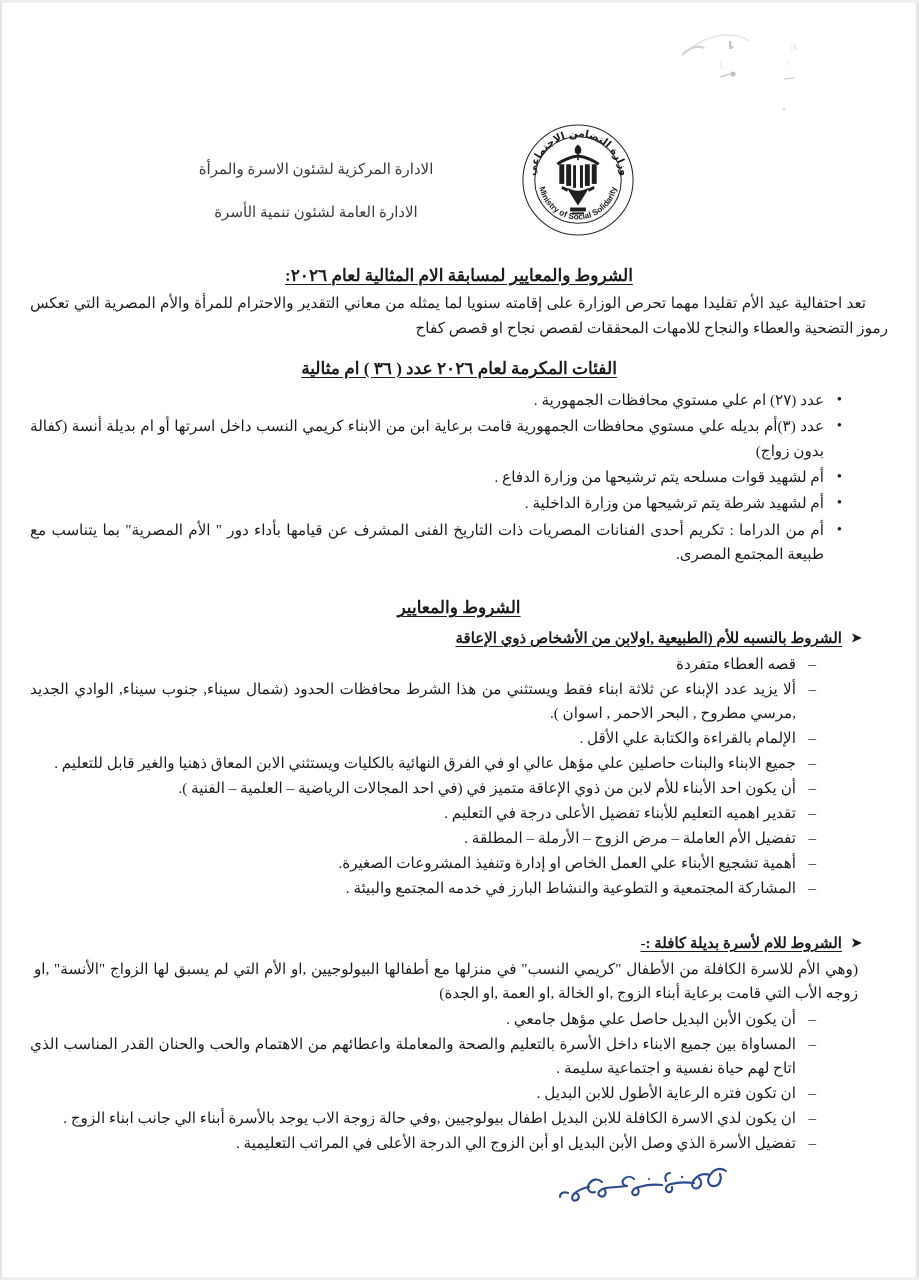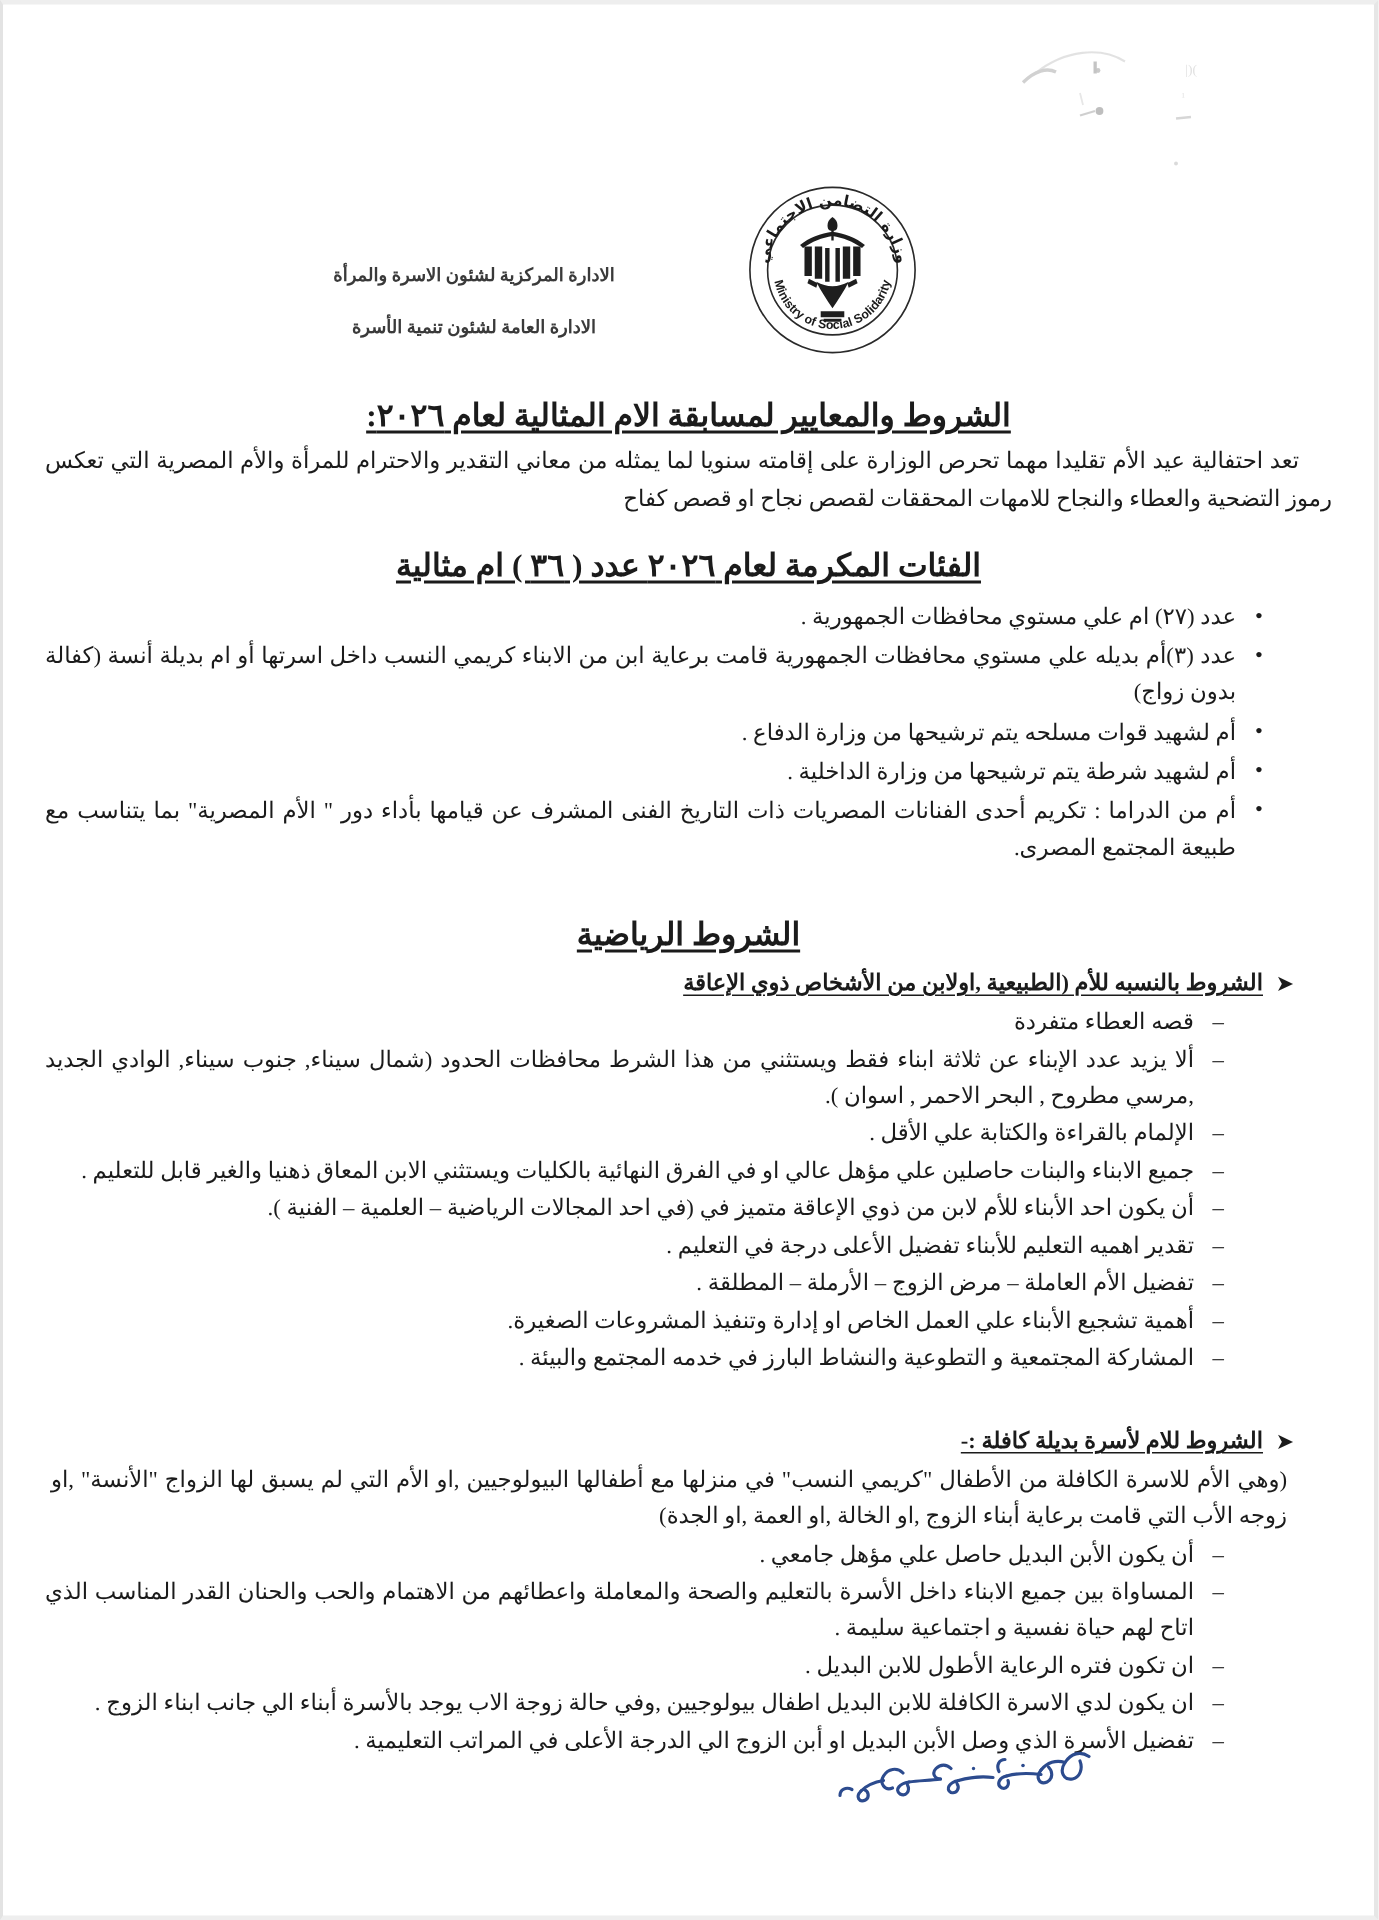--- a/index.html
+++ b/index.html
@@ -50,39 +50,39 @@
     display: inline-block;
     position: relative;
     width: 118px;
     height: 118px;
     margin-right: 82px;
   }
   .seal-caption {
     margin: 6px 0 0 0;
     margin-right: 82px;
     display: inline-block;
-    font-size: 12px;
+    font-size: 15px;
     line-height: 1.45;
-    font-weight: bold;
+    font-weight: normal;
     color: #3a3a3a;
     letter-spacing: .1px;
     white-space: pre-line;
     text-align: center;
   }
 
   
   .doc-body {
     margin-top: 16px;
     font-size: 15.2px;
     line-height: 1.62;
   }
 
   h2.section-title {
     margin: 0 0 2px 0;
-    font-size: 21px;
+    font-size: 17px;
     font-weight: bold;
     text-decoration: underline;
     text-underline-offset: 2.5px;
     text-align: center;
   }
   h2.section-title.center-ish {
   }
 
   p.para {
     margin: 2px 0 0 0;
@@ -255,21 +255,21 @@
     <ul class="bullets">
       <li>عدد (٢٧) ام علي مستوي محافظات الجمهورية .</li>
       <li>عدد (٣)أم بديله علي مستوي محافظات الجمهورية قامت برعاية ابن من الابناء كريمي النسب داخل اسرتها أو ام بديلة أنسة (كفالة بدون زواج)</li>
       <li>أم لشهيد قوات مسلحه يتم ترشيحها من وزارة الدفاع .</li>
       <li>أم لشهيد شرطة يتم ترشيحها من وزارة الداخلية .</li>
       <li>أم من الدراما : تكريم أحدى الفنانات المصريات ذات التاريخ الفنى المشرف عن قيامها بأداء دور " الأم المصرية" بما يتناسب مع طبيعة المجتمع المصرى.</li>
     </ul>
 
     <div class="spacer-lg"></div>
 
-    <h2 class="section-title">الشروط الرياضية</h2>
+    <h2 class="section-title">الشروط والمعايير</h2>
 
     <div class="arrow-heading">
       <span class="arrow-glyph">➤</span>
       <span class="arrow-text">الشروط بالنسبه للأم (الطبيعية ,اولابن من الأشخاص ذوي الإعاقة</span>
     </div>
 
     <ul class="dashes">
       <li>قصه العطاء متفردة</li>
       <li>ألا يزيد عدد الإبناء عن ثلاثة ابناء فقط ويستثني من هذا الشرط محافظات الحدود (شمال سيناء, جنوب سيناء, الوادي الجديد ,مرسي مطروح , البحر الاحمر , اسوان ).</li>
       <li>الإلمام بالقراءة والكتابة علي الأقل .</li>

